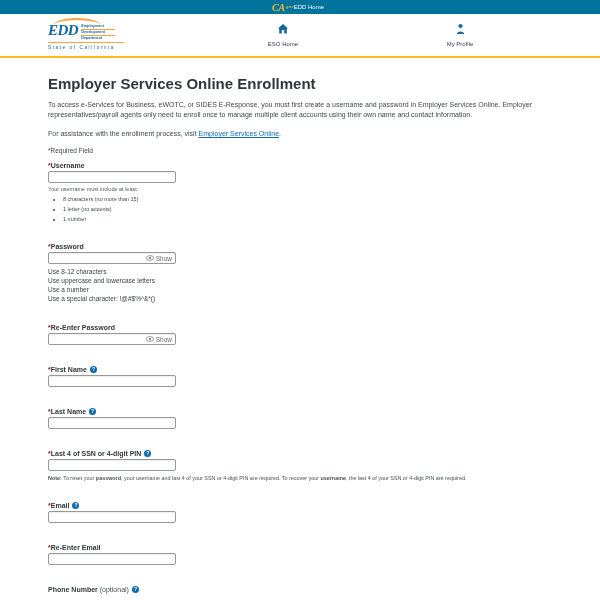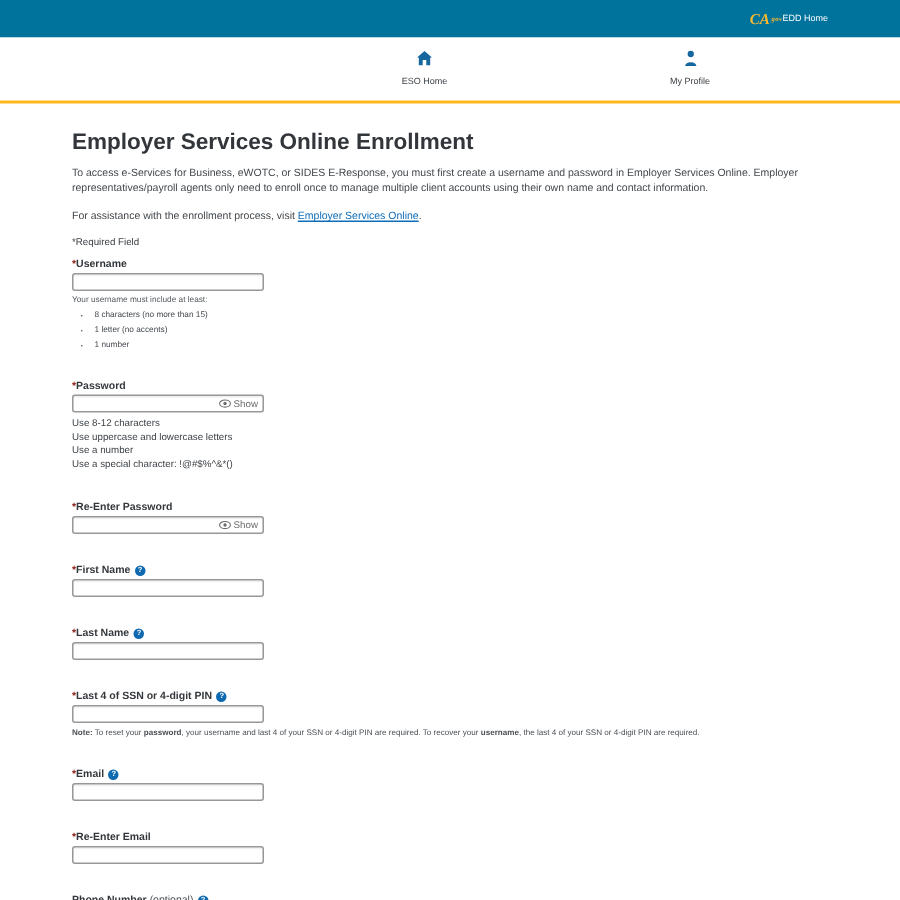--- a/index.html
+++ b/index.html
@@ -7,25 +7,25 @@
   body {
     font-family: "Liberation Sans", sans-serif;
     background: #ffffff;
     position: relative;
     overflow: hidden;
     color: #3a3f44;
   }
 
   
   .topbar {
-    height: 25px;
+    height: 14px;
     background: #00739c;
     display: flex;
     align-items: center;
-    justify-content: flex-end;
+    justify-content: center;
     padding: 0 48px 0 44px;
   }
   .ca-logo {
     font-family: "Liberation Serif", serif;
     font-style: italic;
     font-weight: bold;
     color: #fdbb2c;
     font-size: 10px;
     line-height: 13px;
     display: flex;
@@ -209,20 +209,32 @@
 <div class="topbar">
   <div class="ca-logo">
     <span>CA</span>
     <span class="gov">gov</span>
   </div>
   <a class="topbar-link">EDD Home</a>
 </div>
 
 <div class="header">
 
+  <div class="edd-logo">
+    <div class="edd-arc"></div>
+    <div class="edd-row">
+      <span class="edd-acronym">EDD</span>
+      <span class="edd-words">
+        <span>Employment</span>
+        <span>Development</span>
+        <span>Department</span>
+      </span>
+    </div>
+    <div class="edd-state">State of California</div>
+  </div>
 
   <div class="nav-item nav-home">
     <span class="nav-icon">
       <svg width="12" height="12" viewBox="0 0 12 12">
         <path d="M6 1 L11 5.4 L9.8 5.4 L9.8 10.5 L7.2 10.5 L7.2 7 L4.8 7 L4.8 10.5 L2.2 10.5 L2.2 5.4 L1 5.4 Z" fill="#15679e"></path>
       </svg>
     </span>
     <div class="nav-label">ESO Home</div>
   </div>
 

